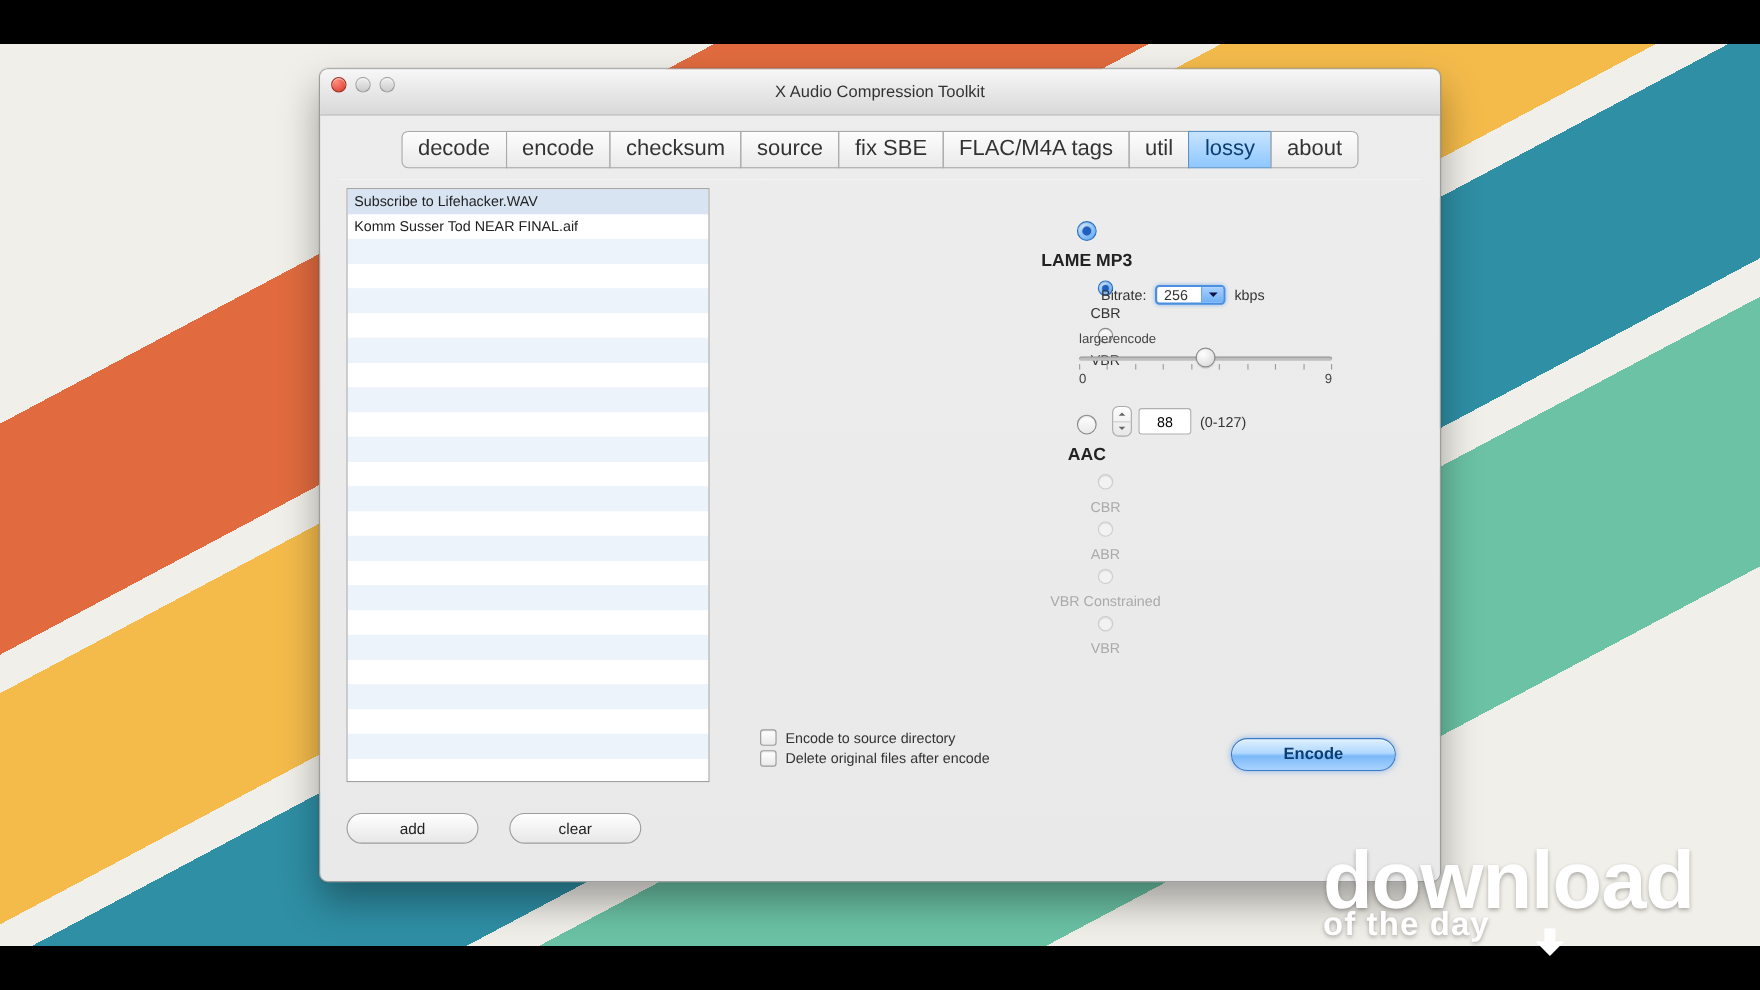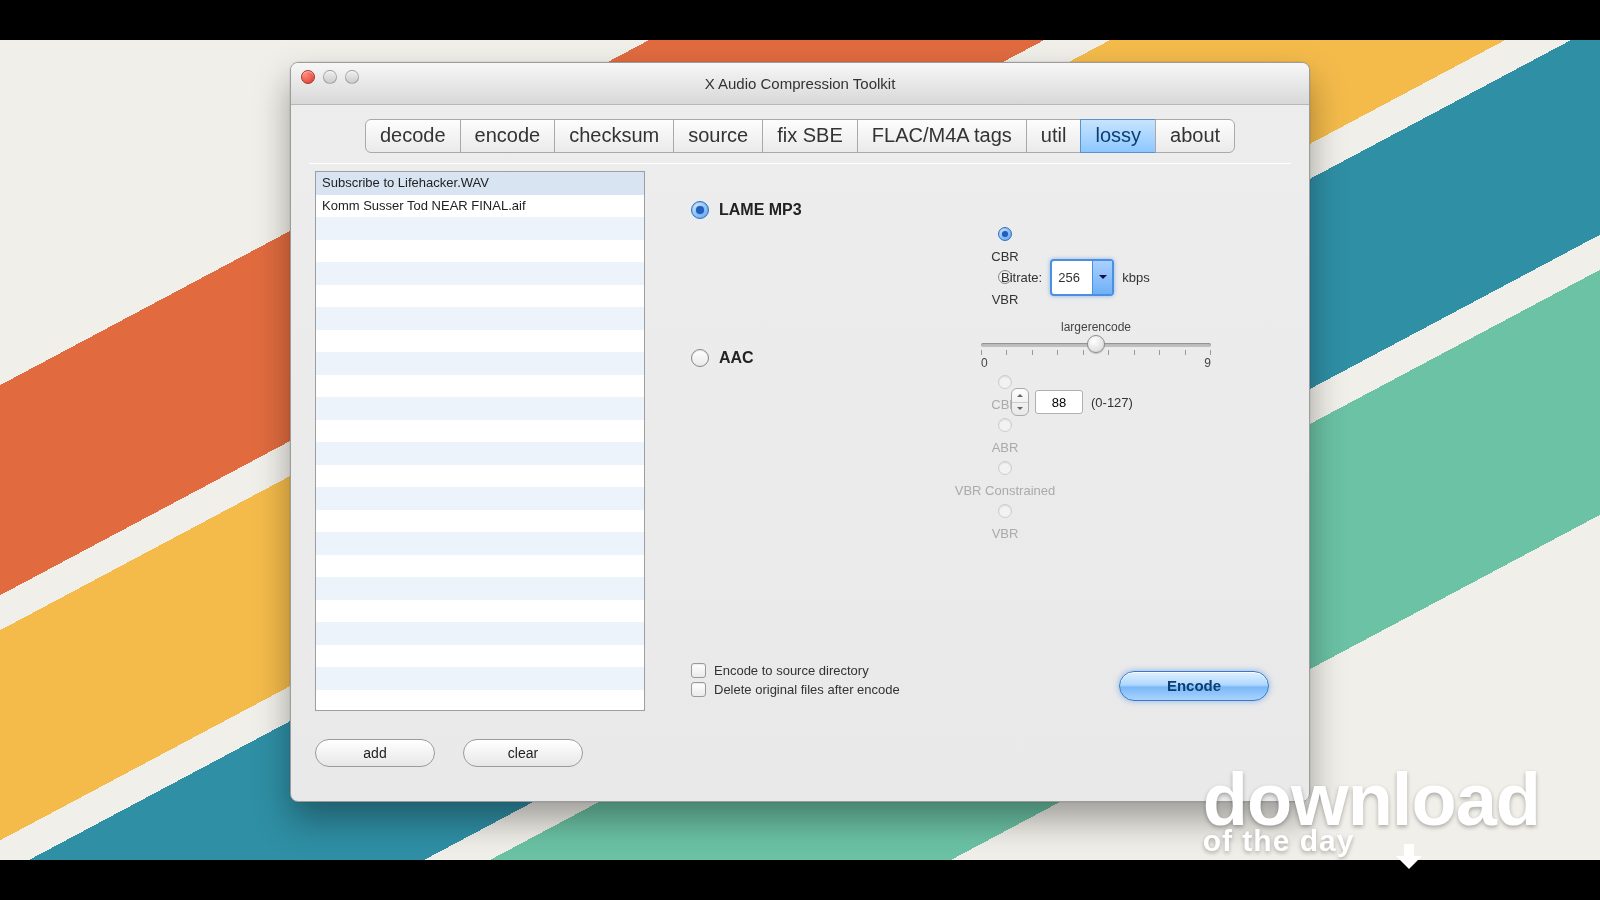--- a/index.html
+++ b/index.html
@@ -99,49 +99,49 @@
   .pillbtn {
     width:120px; height:28px; border:1px solid #9b9b9b; border-radius:14px;
     background: linear-gradient(#fff,#e7e7e7);
     font-size:14px; color:#222; text-align:center; line-height:26px;
     box-shadow: 0 1px 0 rgba(255,255,255,0.8) inset;
   }
 
   
   .rpanel { position:absolute; left:400px; top:50px; right:24px; }
 
-  .radio-row { display:flex; align-items:center; gap:10px; font-size:16px; color:#222; margin-bottom:8px;}
+  .radio-row { display:flex; align-items:center; gap:10px; font-size:16px; color:#222; margin-bottom:8px;flex-direction:column;}
   .radio {
     width:18px; height:18px; border-radius:50%;
     border:1px solid #888; background:linear-gradient(#fff,#e9e9e9);
     display:inline-flex; align-items:center; justify-content:center;
     box-shadow: inset 0 1px 1px rgba(0,0,0,0.1);
   }
   .radio.blue { border-color:#2a6fbf; background: radial-gradient(circle at 35% 30%, #d6ecff, #8cc3ff 55%, #4c95e2); }
   .radio .dot { width:8px; height:8px; border-radius:50%; background:#1f5fbf; box-shadow:0 0 2px rgba(0,0,0,0.4);}
   .radio.small { width:14px; height:14px; }
   .radio.small .dot { width:6px; height:6px; }
 
   .sub { margin-left:34px; font-size:13px; color:#333; display:flex; align-items:center; gap:8px; margin-bottom:6px;flex-direction:column;}
   .sub.dim { color:#aaa; }
   .sub.dim .radio { border-color:#ccc; background:#f2f2f2;}
 
   .hstack { display:flex; align-items:center; gap:8px; font-size:13px; color:#333;}
 
   .combo {
     display:inline-flex; align-items:center;
-    height:37px; border:2px solid #4a8fe2; border-radius:4px;
+    height:18px; border:2px solid #4a8fe2; border-radius:4px;
     background:#fff; box-shadow:0 0 4px rgba(74,143,226,0.6);
     padding: 0 0 0 6px; font-size:13px; color:#333;
   }
   .combo .arrow { width:20px; height:100%; background:linear-gradient(#a9d0ff,#6fb0f6); border-left:1px solid #4a8fe2; display:flex;align-items:center;justify-content:center;}
   .combo .arrow::after { content:""; border:4px solid transparent; border-top-color:#114; margin-top:3px;}
 
   .slider-wrap { width:230px; }
-  .slider-labels { display:flex; justify-content:center; font-size:12px; color:#444; margin-bottom:2px;}
+  .slider-labels { display:flex; justify-content:flex-start; font-size:12px; color:#444; margin-bottom:2px;}
   .slider {
     position:relative; height:18px;
   }
   .slider .track { position:absolute; left:0; right:0; top:7px; height:4px; background:#bfbfbf; border-radius:2px; box-shadow:inset 0 1px 1px rgba(0,0,0,0.25);}
   .slider .ticks { position:absolute; left:0; right:0; top:14px; display:flex; justify-content:space-between;}
   .slider .ticks span { width:1px; height:5px; background:#999;}
   .slider .thumb {
     position:absolute; top:-1px; width:18px; height:18px;
     background: radial-gradient(circle at 35% 30%, #fff, #d4d4d4);
     border:1px solid #8d8d8d; border-radius:50%;

